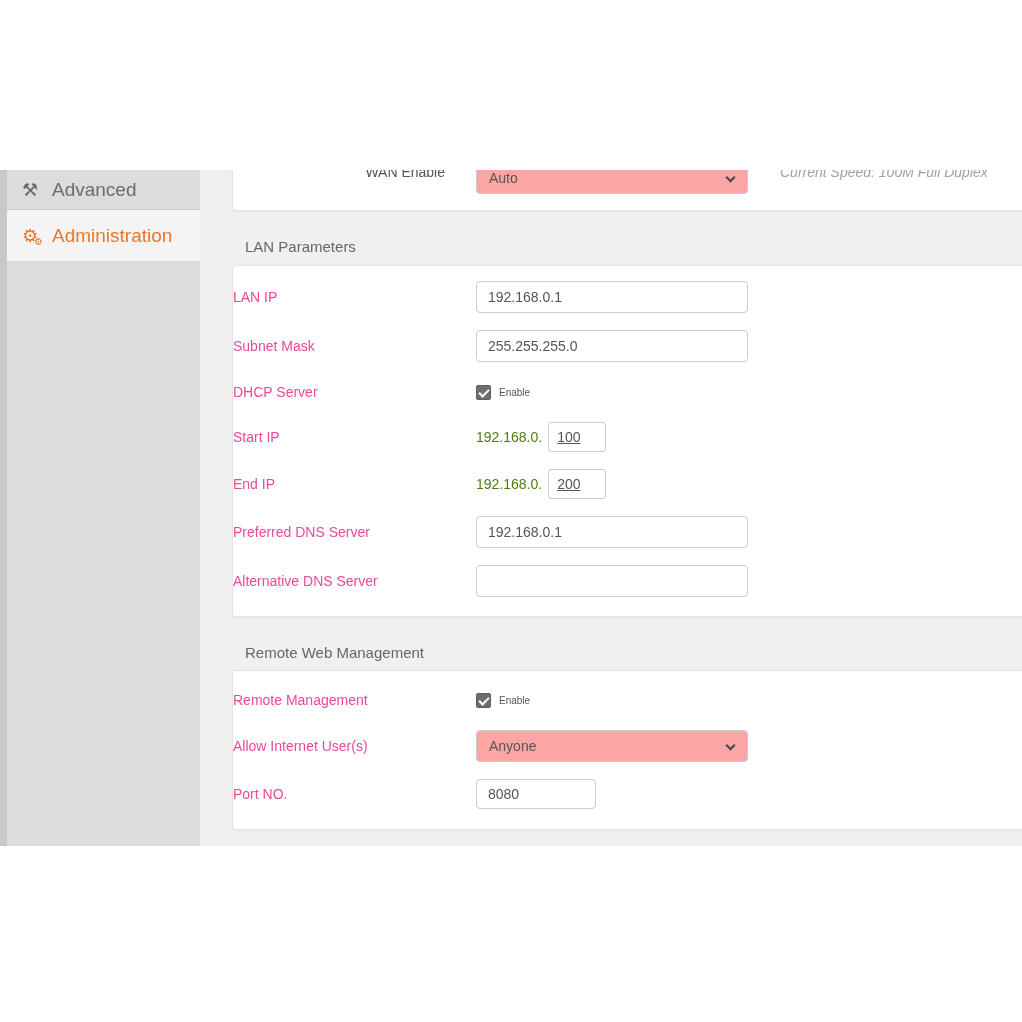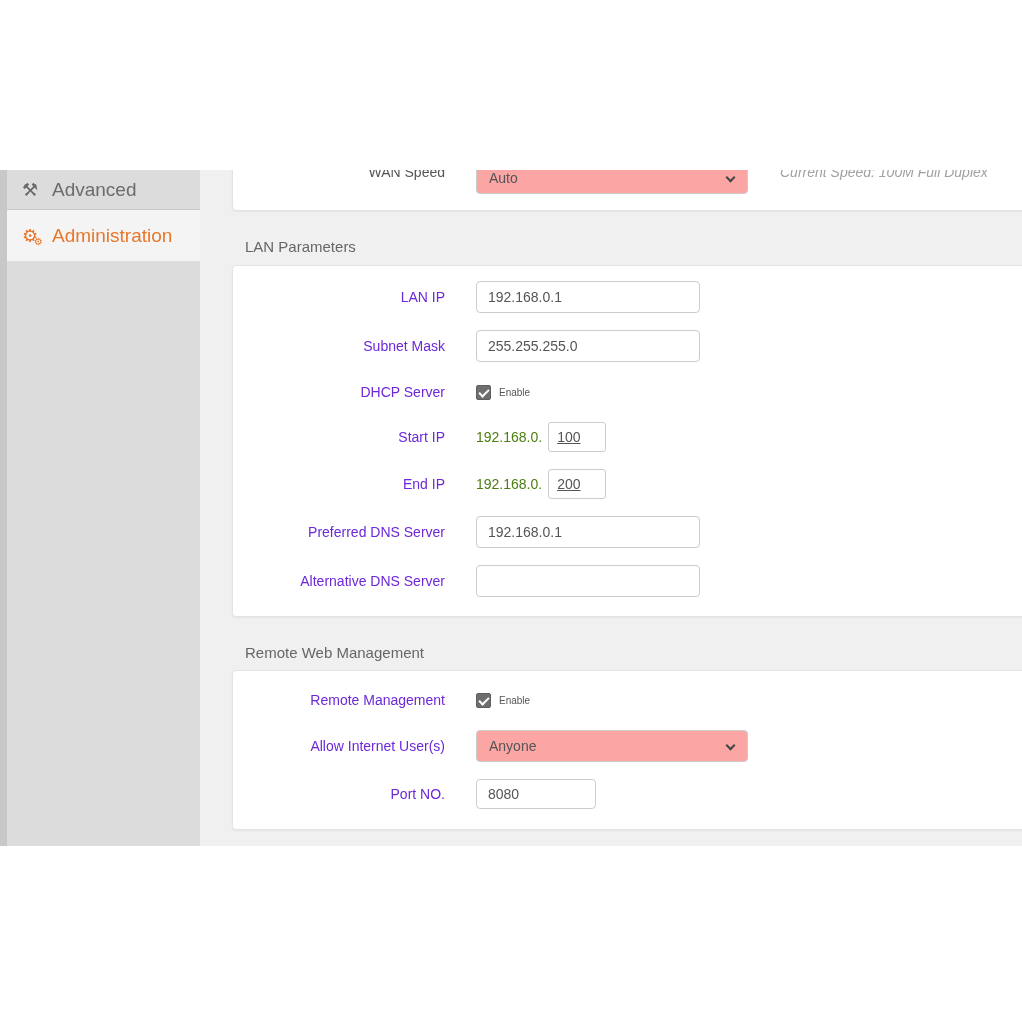--- a/index.html
+++ b/index.html
@@ -34,24 +34,24 @@
   .section-title { position:absolute; left:45px; height:20px; line-height:20px;
     font-size:15px; color:#666666; }
   .title-lan { top:67px; }
   .title-remote { top:473px; }
 
   .row { display:flex; align-items:center; margin-bottom:17px; }
   .row.h32 { height:32px; }
   .row.h30 { height:30px; }
   .row.hcb { height:26px; }
   .row.last { margin-bottom:16px; }
-  .flabel { width:212px; flex-shrink:0; text-align:right; font-size:14px; color:#6d28d9; }
+  .flabel { width:212px; flex-shrink:0; text-align:left; font-size:14px; color:#ec4899; }
   .ctrl { margin-left:31px; display:flex; align-items:center; }
 
-  input.txt { width:224px; height:32px; border:1px solid #cccccc; border-radius:4px;
+  input.txt { width:272px; height:32px; border:1px solid #cccccc; border-radius:4px;
     background:#fff; font-family:"Liberation Sans", sans-serif; font-size:14px;
     color:#555555; padding:0 11px; outline:none; }
   input.small { width:58px; height:30px; border-radius:3px; margin-left:6px; padding:0 8px;text-decoration:underline; }
   input.port { width:120px; height:30px; }
   .prefix { font-size:14px; color:#4d7c0f; }
 
   .selectbox { position:relative; width:272px; height:32px; border:1px solid #cccccc;
     border-radius:4px; background:#fca5a5; display:flex; align-items:center;
     padding:0 12px; font-size:14px; color:#555555; cursor:pointer; }
   .chev { position:absolute; right:13px; top:11px; width:7px; height:7px;
@@ -85,21 +85,21 @@
       <span class="gear-ic">
         <span class="gear-main">⚙</span><span class="gear-sub">⚙</span>
       </span>
       <span class="label">Administration</span>
     </div>
   </div>
 
   <div class="content">
 
     <div class="card card-wan">
-      <div class="wan-label">WAN Speed</div>
+      <div class="wan-label">WAN Enable</div>
       <div class="selectbox wan-select">
         <span>Auto</span>
         <span class="chev"></span>
       </div>
       <div class="wan-status">Current Speed: 100M Full Duplex</div>
     </div>
 
     <div class="section-title title-lan">LAN Parameters</div>
     <div class="card card-lan">
 

